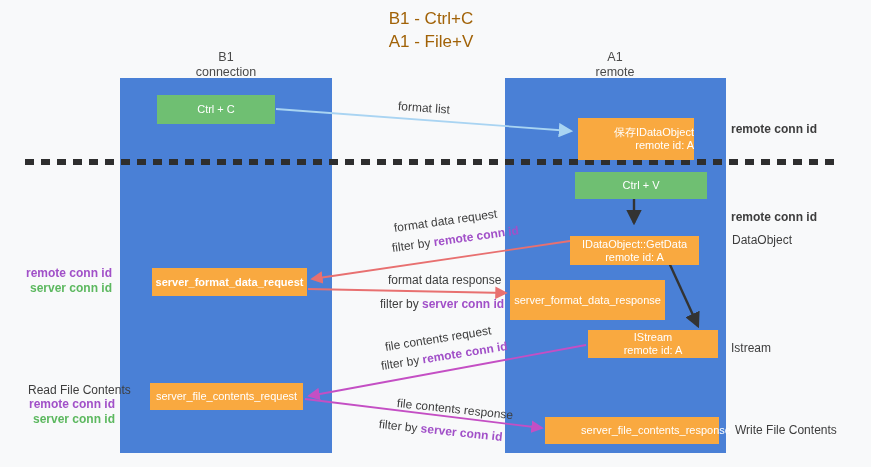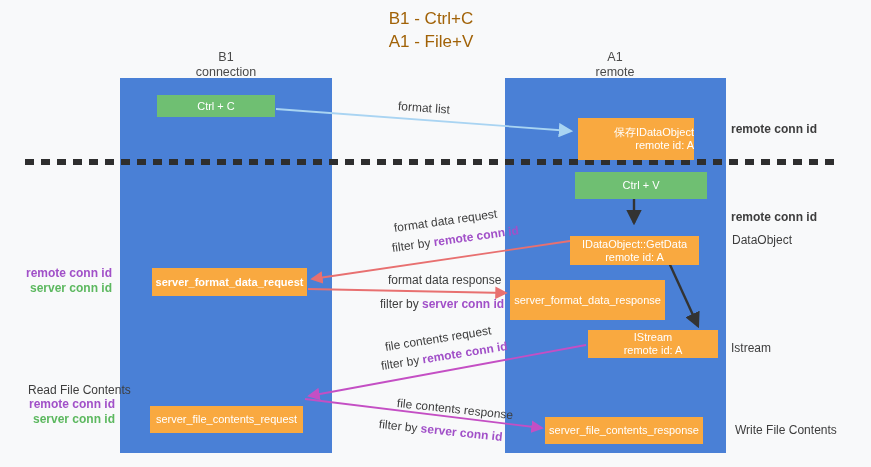--- a/index.html
+++ b/index.html
@@ -98,21 +98,21 @@
 
     <line x1="570" y1="241" x2="312" y2="279" stroke="#e87070" stroke-width="1.8" marker-end="url(#mred)"></line>
 
     <line x1="308" y1="289" x2="506" y2="293" stroke="#e87070" stroke-width="1.8" marker-end="url(#mred)"></line>
 
     <line x1="586" y1="345" x2="309" y2="396" stroke="#c44fc4" stroke-width="1.8" marker-end="url(#mmagenta)"></line>
 
     <line x1="305" y1="399" x2="542" y2="428" stroke="#c44fc4" stroke-width="1.8" marker-end="url(#mmagenta)"></line>
   </svg>
 
-  <div class="node green" style="left:157px;top:95px;width:118px;height:22px;">
+  <div class="node green" style="left:157px;top:95px;width:118px;height:29px;">
     <span>Ctrl + C</span>
   </div>
 
   <div class="node orange" style="left:578px;top:118px;width:116px;height:42px;align-items:flex-end;">
     <span>保存IDataObject</span>
     <span>remote id: A</span>
   </div>
 
   <div class="node green" style="left:575px;top:172px;width:132px;height:27px;">
     <span>Ctrl + V</span>
@@ -129,25 +129,25 @@
 
   <div class="node orange" style="left:510px;top:280px;width:155px;height:40px;">
     <span>server_format_data_response</span>
   </div>
 
   <div class="node orange" style="left:588px;top:330px;width:130px;height:28px;">
     <span>IStream</span>
     <span>remote id: A</span>
   </div>
 
-  <div class="node orange" style="left:150px;top:383px;width:153px;height:27px;margin-top:23px;">
+  <div class="node orange" style="left:150px;top:383px;width:153px;height:27px;">
     <span>server_file_contents_request</span>
   </div>
 
-  <div class="node orange" style="left:545px;top:417px;width:158px;height:27px;">
+  <div class="node orange" style="left:545px;top:417px;width:126px;height:27px;padding-left:48px;">
     <span>server_file_contents_response</span>
   </div>
 
   <div class="flow-label" style="left:398px;top:99px;transform:rotate(4deg);">format list</div>
 
   <div class="flow-label" style="left:394px;top:221px;transform:rotate(-8deg);">format data request</div>
   <div class="flow-label" style="left:392px;top:241px;transform:rotate(-8deg);">
     <span>filter by </span><span class="key purple">remote conn id</span>
   </div>
 

